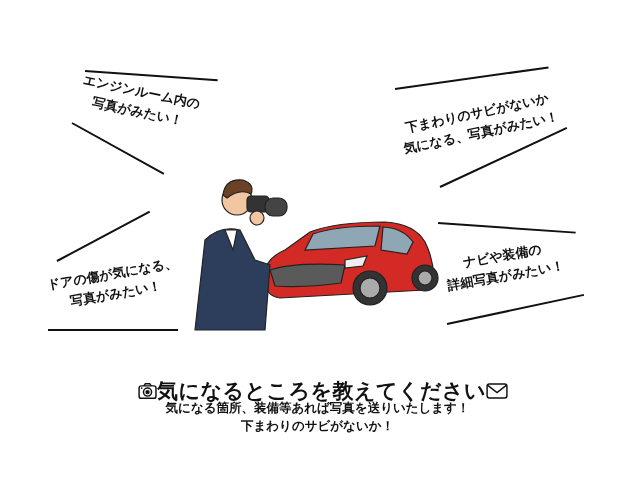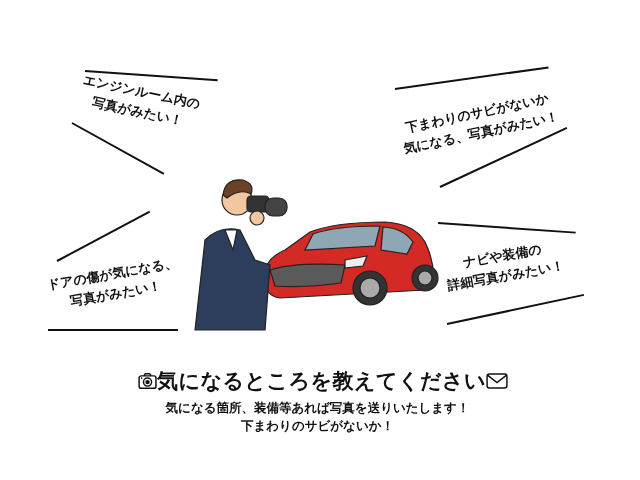--- a/index.html
+++ b/index.html
@@ -1,20 +1,20 @@
 <!DOCTYPE html>
 <html><head>
 <meta charset="utf-8">
 <style>
   html,body{margin:0;padding:0;background:#fff;}
   body{width:640px;height:480px;position:relative;overflow:hidden;font-family:"DejaVu Sans","Liberation Sans",sans-serif;color:#111;}
   .line{position:absolute;height:2px;background:#111;transform-origin:0 50%;}
   .callout{position:absolute;font-weight:bold;font-size:13px;line-height:20px;text-align:center;white-space:nowrap;color:#111;}
   .illus{position:absolute;left:185px;top:170px;width:255px;height:165px;}
-  .cta-row{position:absolute;left:138px;top:366px;width:370px;height:30px;display:flex;align-items:center;justify-content:flex-end;font-family:Liberation Serif, serif;}
+  .cta-row{position:absolute;left:138px;top:376px;width:370px;height:30px;display:flex;align-items:center;justify-content:flex-end;font-family:Liberation Serif, serif;}
   .cta-title{font-size:21px;font-weight:bold;letter-spacing:0.5px;white-space:nowrap;}
   .sub{position:absolute;left:0;width:635px;text-align:center;font-size:12.5px;font-weight:bold;line-height:20px;}
 </style>
 </head>
 <body>
 
 <div class="line" style="left:85px;top:70px;width:133px;transform:rotate(4deg);"></div>
 <div class="line" style="left:72px;top:122px;width:105px;transform:rotate(29deg);"></div>
 <div class="line" style="left:395px;top:88px;width:155px;transform:rotate(-8deg);"></div>
 <div class="line" style="left:440px;top:186px;width:140px;transform:rotate(-25deg);"></div>

